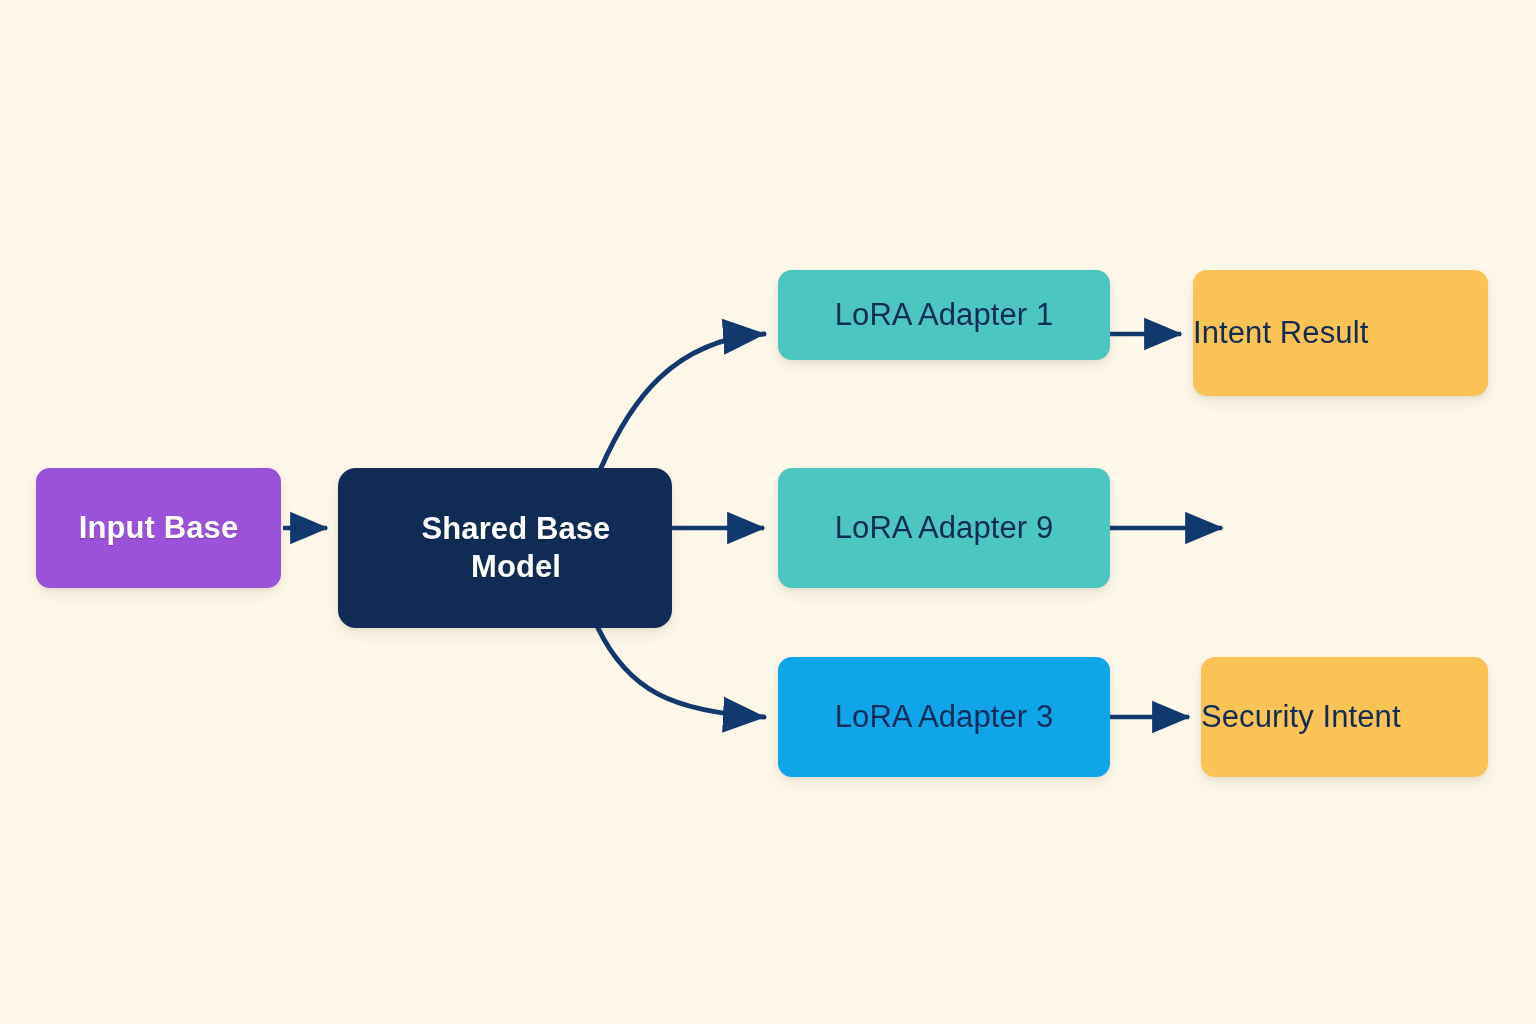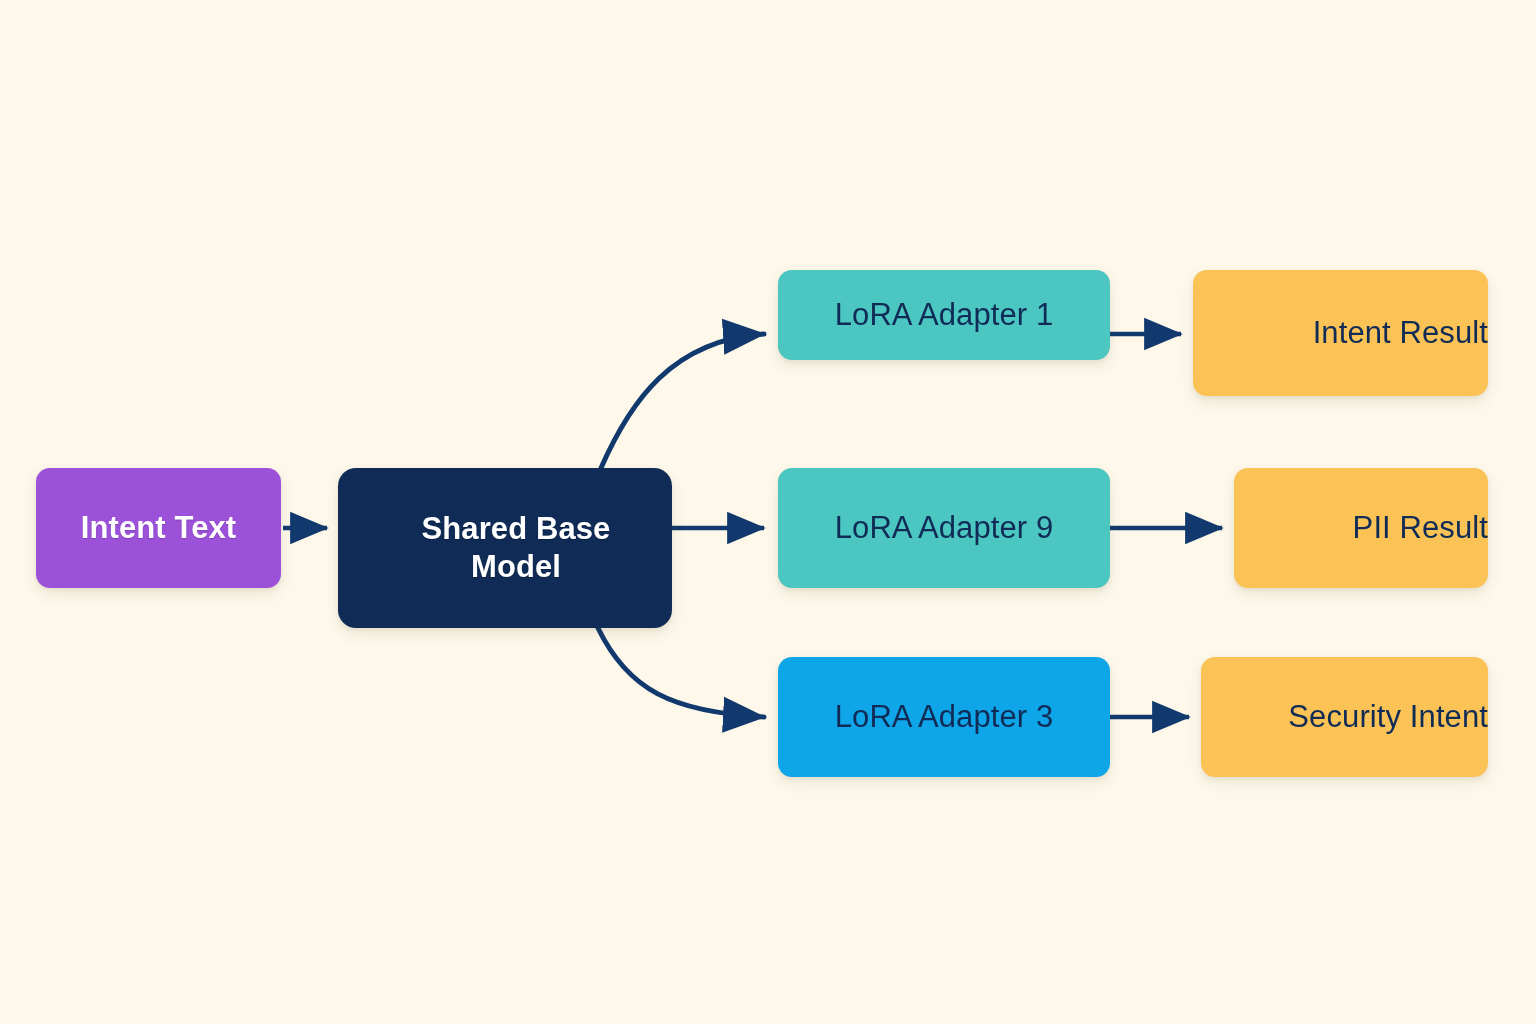--- a/index.html
+++ b/index.html
@@ -80,21 +80,21 @@
     text-align: center;
   }
   .node.result {
     background: #FBC256;
     justify-content: center;
   }
   .node.result .label {
     color: #102C56;
     font-size: 31px;
     font-weight: 500;
-    text-align: right;
+    text-align: left;
   }
 </style>
 </head>
 <body style="background: rgb(253, 248, 234);">
 
 <div id="canvas" style="background: rgb(253, 248, 234);">
 
   <svg id="edges" width="1536" height="1024" viewBox="0 0 1536 1024" xmlns="http://www.w3.org/2000/svg">
     <defs>
       <marker id="arrowhead" markerWidth="9" markerHeight="8" refX="8.2" refY="4" orient="auto" markerUnits="strokeWidth">
@@ -111,21 +111,21 @@
     <path d="M 598 628 C 628 690, 672 712, 764 717" fill="none" stroke="#12396E" stroke-width="5" stroke-linecap="round" marker-end="url(#arrowhead)"></path>
 
     <path d="M 1110 334 L 1181 334" fill="none" stroke="#12396E" stroke-width="4.5" marker-end="url(#arrowhead)"></path>
 
     <path d="M 1110 528 L 1222 528" fill="none" stroke="#12396E" stroke-width="4.5" marker-end="url(#arrowhead)"></path>
 
     <path d="M 1110 717 L 1189 717" fill="none" stroke="#12396E" stroke-width="4.5" marker-end="url(#arrowhead)"></path>
   </svg>
 
   <div class="node input" id="node-input" style="left: 36px; top: 468px; width: 245px; height: 120px; background: rgb(155, 81, 216);">
-    <span class="label" style="color: rgb(255, 255, 255);">Intent Text</span>
+    <span class="label" style="color: rgb(255, 255, 255);">Input Base</span>
   </div>
 
   <div class="node base" id="node-base" style="left: 338px; top: 468px; width: 334px; height: 160px; background: rgb(16, 44, 86);">
     <span class="label" style="color: rgb(255, 255, 255); text-align: center;">Shared Base
 Model</span>
   </div>
 
   <div class="node adapter" id="node-adapter1" style="left: 778px; top: 270px; width: 332px; height: 90px; background: rgb(76, 198, 193);">
     <span class="label" style="color: rgb(16, 44, 86);">LoRA Adapter 1</span>
   </div>
@@ -135,21 +135,18 @@
   </div>
 
   <div class="node adapter" id="node-adapter3" style="left: 778px; top: 657px; width: 332px; height: 120px; background: #0ea5e9;">
     <span class="label" style="color: rgb(16, 44, 86);">LoRA Adapter 3</span>
   </div>
 
   <div class="node result" id="node-result1" style="left: 1193px; top: 270px; width: 295px; height: 126px; background: rgb(251, 194, 86);">
     <span class="label" style="color: rgb(16, 44, 86);">Intent Result</span>
   </div>
 
-  <div class="node result" id="node-result2" style="left: 1234px; top: 468px; width: 254px; height: 120px; background: rgb(251, 194, 86);">
-    <span class="label" style="color: rgb(16, 44, 86);">PII Result</span>
-  </div>
 
   <div class="node result" id="node-result3" style="left: 1201px; top: 657px; width: 287px; height: 120px; background: rgb(251, 194, 86);">
     <span class="label" style="color: rgb(16, 44, 86);">Security Intent</span>
   </div>
 
 </div>
 
 </body></html>

